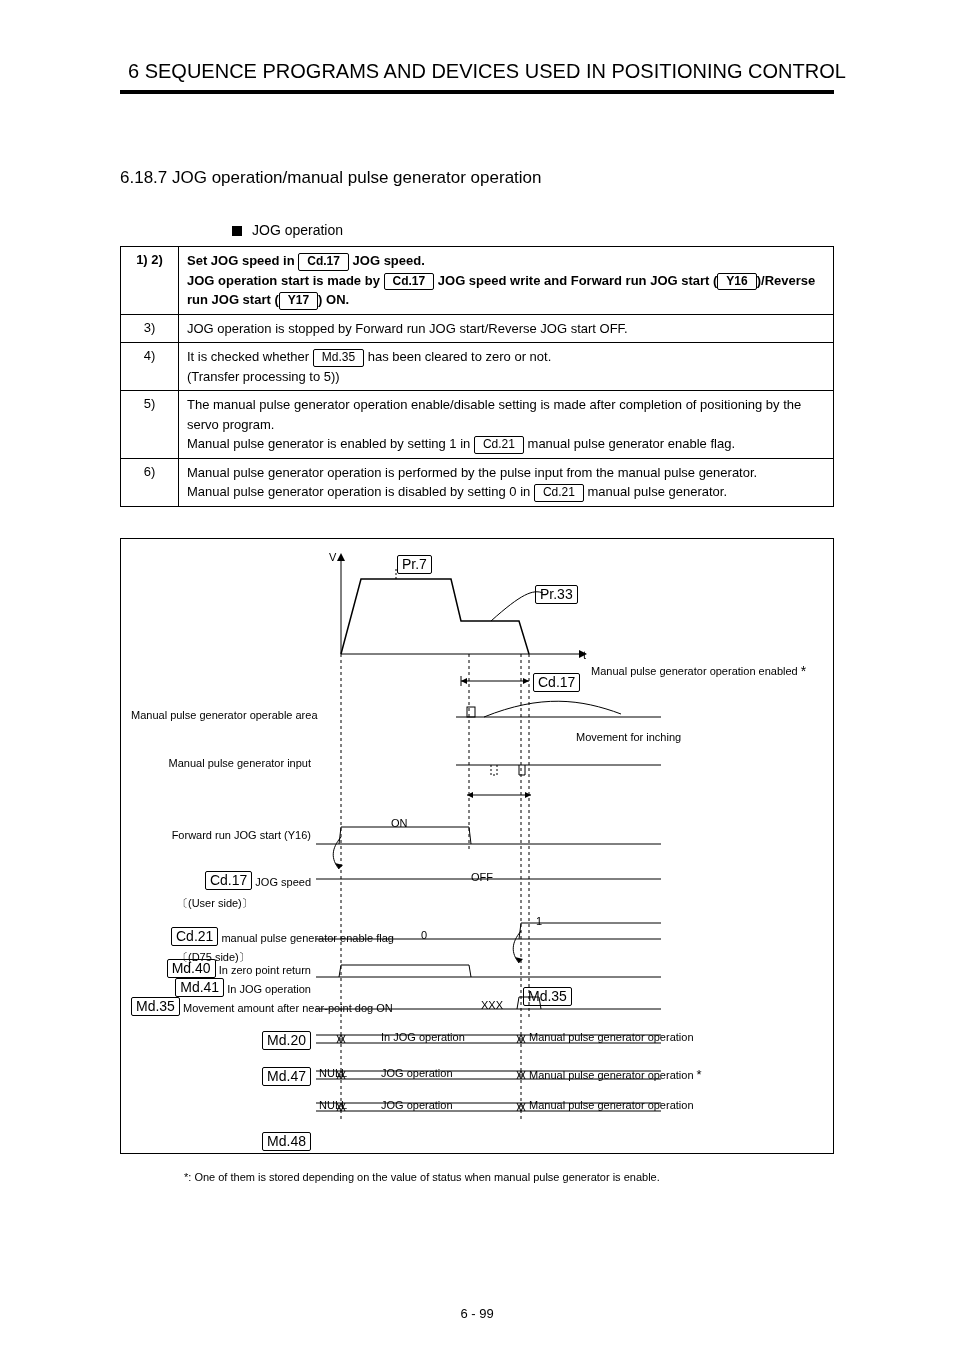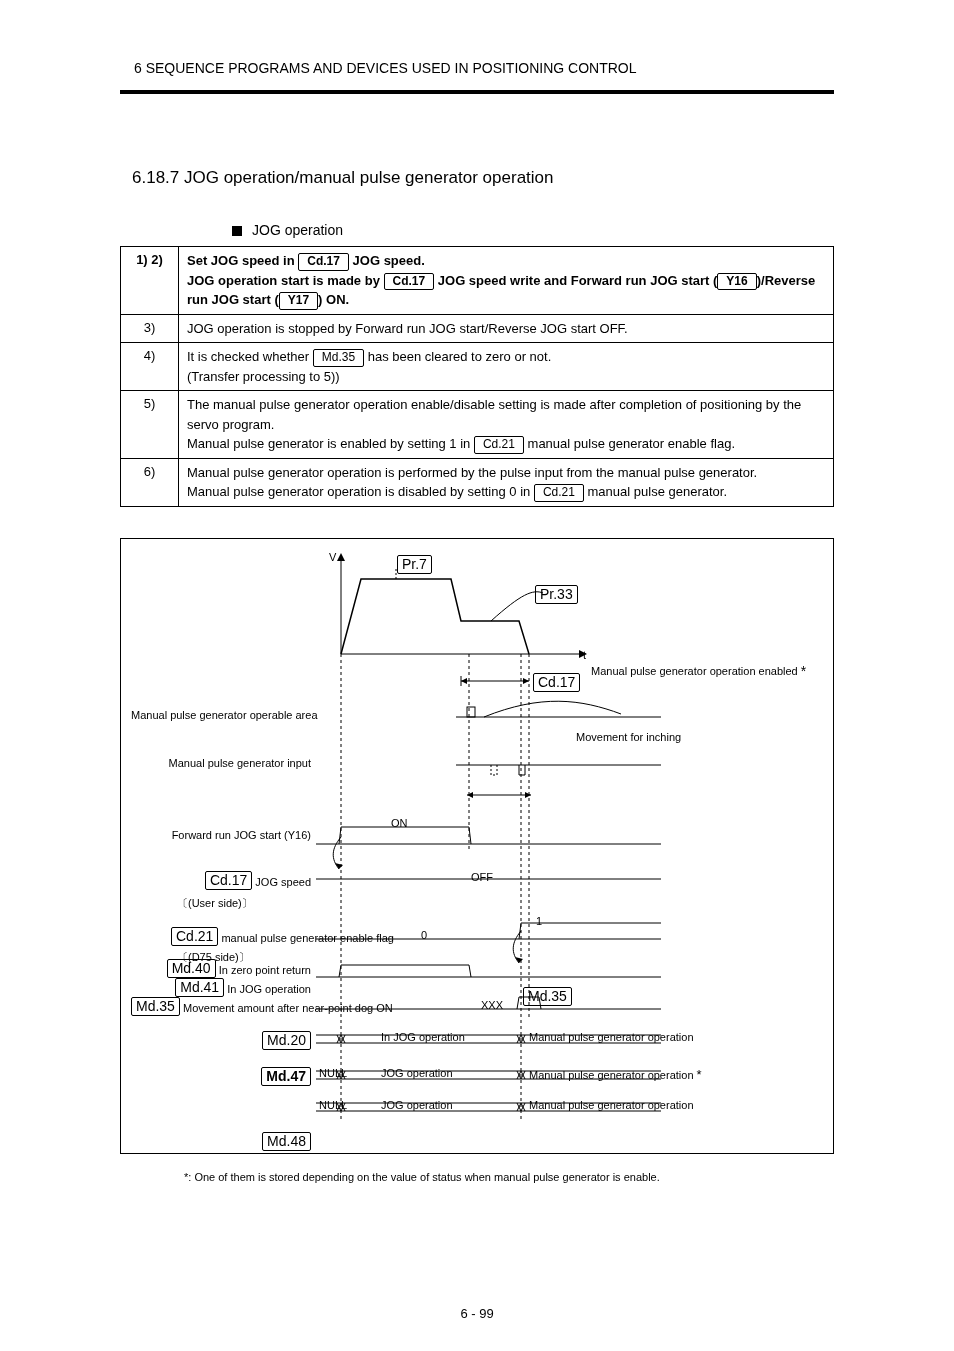--- a/index.html
+++ b/index.html
@@ -23,25 +23,25 @@
     left: 0; right: 0; bottom: 30px;
     text-align: center;
     font-size: 13px;
   }
   .header-bar {
     left: 120px; top: 90px;
     width: 714px;
     border-top: 4px solid #000;
   }
   .header-text {
-    left: 134px; top: 60px;
-    font-size: 14px;
+    left: 128px; top: 60px;
+    font-size: 20px;
   }
   .section-title {
-    left: 132px; top: 168px;
+    left: 120px; top: 168px;
     font-size: 17px;
   }
   .subtitle-bullet {
     left: 232px; top: 226px;
     width: 10px; height: 10px;
     background: #000;
   }
   .subtitle {
     left: 252px; top: 222px;
     font-size: 14px;
@@ -296,21 +296,21 @@
     </div>
 
     <div class="lbl lbl-right" style="left:10px; top:458px; width:180px;">
       <span class="keybox-sm">Md.35</span> <span>Movement amount after near-point dog ON</span>
     </div>
 
     <div class="lbl lbl-right" style="left:10px; top:492px; width:180px;">
       <span class="keybox-sm">Md.20</span>
     </div>
 
-    <div class="lbl lbl-right" style="left:10px; top:528px; width:180px;font-weight:bold;">
+    <div class="lbl lbl-right" style="left:10px; top:528px; width:180px;">
       <span class="keybox-sm">Md.47</span>
     </div>
 
     <div class="lbl lbl-right" style="left:10px; top:593px; width:180px;">
       <span class="keybox-sm">Md.48</span>
     </div>
 
     <div class="lbl" style="left:270px; top:278px;">ON</div>
     <div class="lbl" style="left:350px; top:296px;margin-top:36px;">OFF</div>
 

